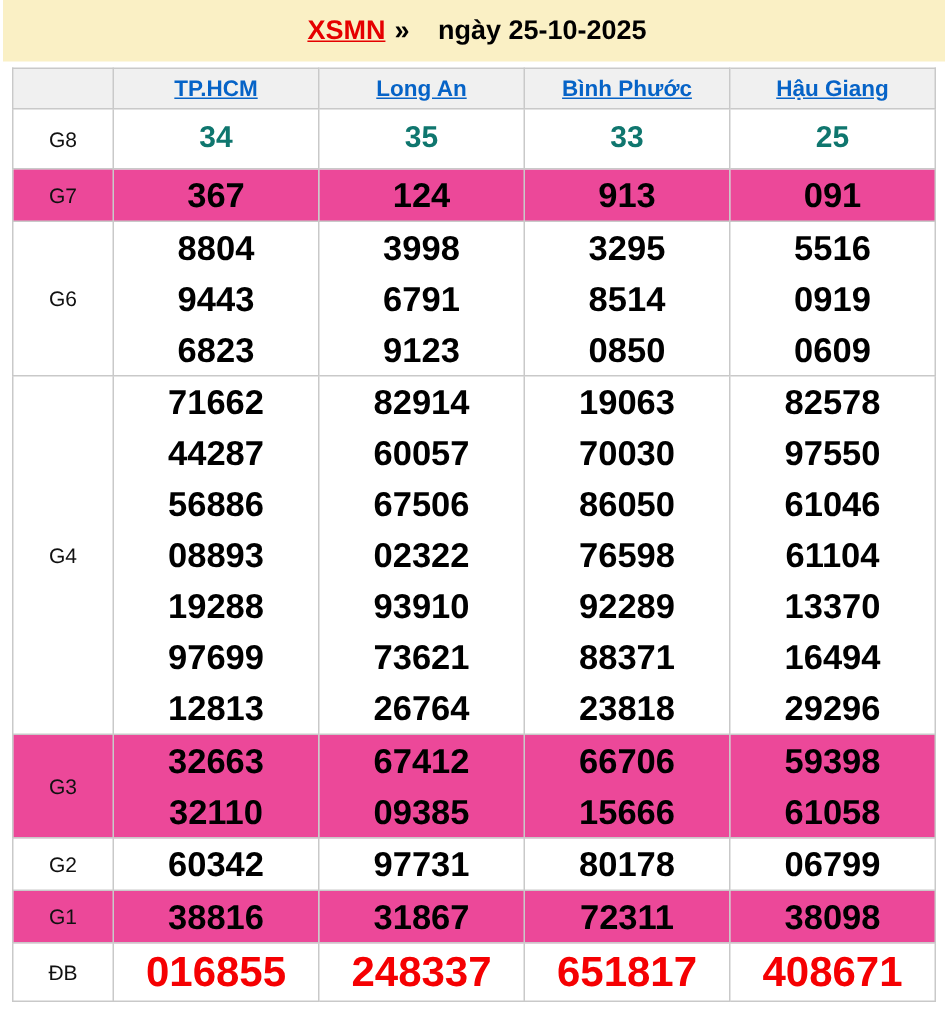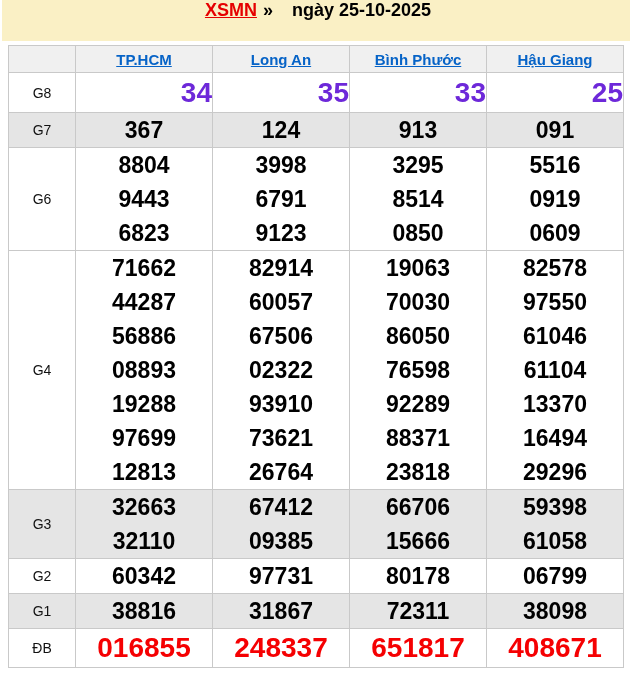--- a/index.html
+++ b/index.html
@@ -7,20 +7,21 @@
     width: 632px;
     background: #ffffff;
     font-family: "Liberation Sans", "DejaVu Sans", sans-serif;
   }
   .banner {
     width: 628px;
     margin: 0 2px;
     height: 41px;
     background: #FAF0C5;
     display: flex;
+    align-items: center;
     justify-content: center;
     font-size: 18px;
     font-weight: bold;
     color: #000;
   }
   .banner a {
     color: #E50000;
     text-decoration: underline;
     margin: 0 4px;
   }
@@ -49,33 +50,32 @@
     color: #0663C7;
     font-weight: bold;
     text-decoration: underline;
   }
   td.label-cell {
     font-size: 14px;
     font-weight: normal;
     color: #111;
     background: inherit;
   }
-  tr.shade { background: #e5e5e5; }
+  tr.shade { background: #ec4899; }
   tr:not(.shade) { background: #FFFFFF; }
   .num {
     font-size: 23px;
     font-weight: bold;
     color: #000;
     line-height: 34px;
   }
   tr.g8 .num {
-    font-size: 28px;
-    color: #6d28d9;
+    font-size: 20px;
+    color: #0f766e;
     line-height: 39px;
-    text-align: right;
   }
   tr.db .num {
     font-size: 28px;
     color: #F50002;
     line-height: 38px;
   }
 </style>
 </head>
 <body>
 

